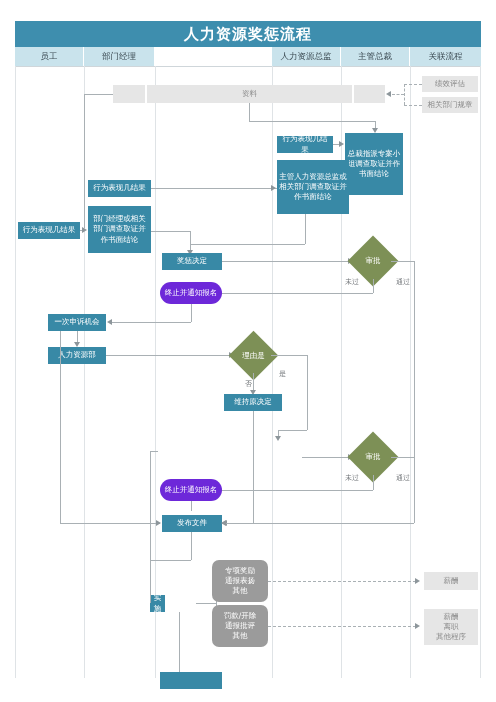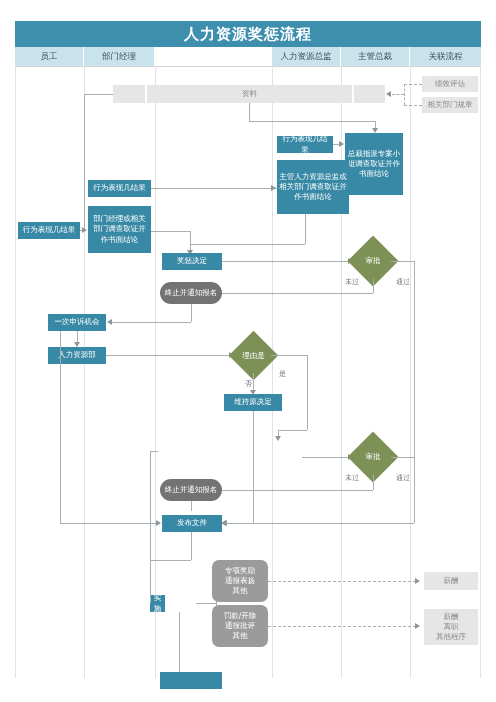--- a/index.html
+++ b/index.html
@@ -17,21 +17,21 @@
   
   .lane-line{position:absolute;top:66px;width:1px;background:#dfe3e6;}
   .lane-top{position:absolute;left:15px;top:66px;width:466px;height:1px;background:#cfd6da;}
 
   
   .node{position:absolute;box-sizing:border-box;display:flex;align-items:center;
     justify-content:center;text-align:center;font-size:7.5px;line-height:1.35;padding:2px;}
   .n-blue{background:#3889a6;color:#ffffff;}
   .n-grey{background:#e6e6e6;color:#8a8a8a;}
   .n-grey2{background:#9b9b9b;color:#ffffff;border-radius:7px;}
-  .n-red{background:#737373;color:#ffffff;border-radius:22px;}
+  .n-red{background:#6d28d9;color:#ffffff;border-radius:22px;}
   .n-red-d{background:#fb5b58;color:#ffffff;border-radius:0 28px 28px 0;}
 
   
   .diamond{position:absolute;}
   .diamond .dshape{position:absolute;left:0;top:0;width:100%;height:100%;
     background:#7d9056;transform:rotate(45deg);}
   .diamond .dtxt{position:absolute;left:0;top:0;width:100%;height:100%;
     display:flex;align-items:center;justify-content:center;color:#fff;font-size:7.5px;z-index:2;}
 
   

